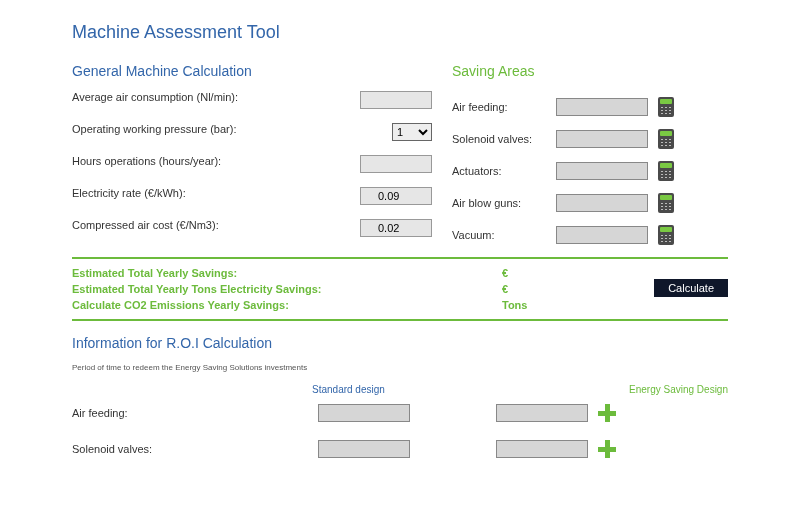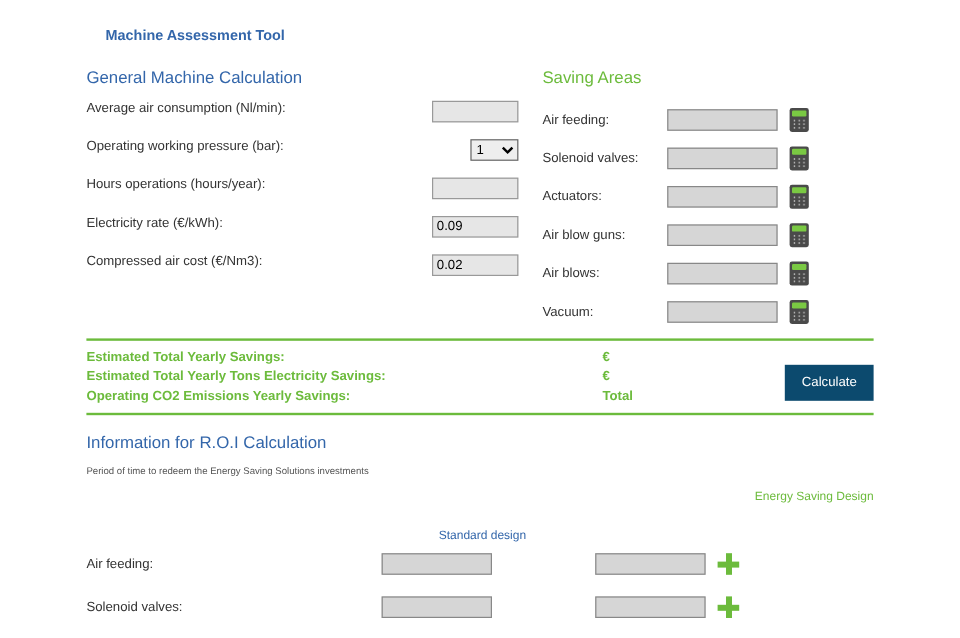--- a/index.html
+++ b/index.html
@@ -7,23 +7,23 @@
     margin: 0;
     font-family: Arial, Helvetica, sans-serif;
     font-size: 11px;
     color: #333;
     background: #fff;
     padding: 22px 72px 0 72px;
     width: 800px;
   }
   h1 {
     color: #3366aa;
-    font-size: 12px;
-    font-weight: bold;
-    margin: 0 0 20px 16px;
+    font-size: 18px;
+    font-weight: normal;
+    margin: 0 0 20px 0;
   }
   h2 {
     color: #3366aa;
     font-size: 14px;
     font-weight: normal;
     margin: 0 0 12px 0;
   }
   h2.green { color: #6cbb3c; }
   .top {
     display: flex;
@@ -39,21 +39,21 @@
   .lbl {
     flex: 1;
     color: #333;
   }
   input[type="text"] {
     width: 72px;
     height: 18px;
     border: 1px solid #999;
     background: #e6e6e6;
     font-size: 11px;
-    padding: 0 3px;
+    padding: 0 17px;
   }
   input.ro {
     width: 92px;
     background: #d6d6d6;
     border: 1px solid #888;
   }
   select {
     width: 40px;
     height: 18px;
     font-size: 11px;
@@ -102,40 +102,40 @@
   .summary {
     color: #6cbb3c;
     font-weight: bold;
     font-size: 11px;
     line-height: 16px;
     flex:1;
   }
   .summary .sline { display:flex; }
   .summary .slabel { width: 430px; }
   .btn {
-    background: #0c4a6e;
+    background: #0f172a;
     color: #fff;
     border: none;
     padding: 2px 14px;
     font-size: 11px;
     cursor: pointer;
-    height:30px;
+    height:18px;
     margin-top:14px;
   }
   .subnote {
     font-size: 8px;
     color: #555;
     margin: 2px 0 12px 0;
   }
   .roi-head {
     display:flex;
     font-size:10px;
   }
   .roi-head .c1 { width:240px; }
-  .roi-head .c2 { width:180px; color:#3366aa; text-align:center;margin-top:32px; }
+  .roi-head .c2 { width:180px; color:#3366aa; text-align:left; }
   .roi-head .c3 { flex:1; color:#6cbb3c; text-align:right; }
   .roi-row {
     display:flex;
     align-items:center;
     height:36px;
     gap:10px;
   }
   .roi-row .rl { width:236px; }
   .roi-row .gap { width:66px; }
   .plus {
@@ -201,47 +201,42 @@
       <span class="sa-lbl">Actuators:</span>
       <input class="ro" type="text" value="" style="">
       <div class="calc-icon"></div>
     </div>
     <div class="sa-row">
       <span class="sa-lbl">Air blow guns:</span>
       <input class="ro" type="text" value="" style="">
       <div class="calc-icon"></div>
     </div>
     <div class="sa-row">
-      <span class="sa-lbl">Air blows:</span>
-      <input class="ro" type="text" value="" style="">
-      <div class="calc-icon"></div>
-    </div>
-    <div class="sa-row">
       <span class="sa-lbl">Vacuum:</span>
       <input class="ro" type="text" value="" style="">
       <div class="calc-icon"></div>
     </div>
   </div>
 </div>
 
 <hr class="hr-green">
 
 <div class="summary-wrap">
   <div class="summary">
     <div class="sline">
       <span class="slabel">Estimated Total Yearly Savings:</span>
       <span>€</span>
     </div>
     <div class="sline">
       <span class="slabel">Estimated Total Yearly Tons Electricity Savings:</span>
       <span>€</span>
     </div>
     <div class="sline">
-      <span class="slabel">Operating CO2 Emissions Yearly Savings:</span>
-      <span>Total</span>
+      <span class="slabel">Calculate CO2 Emissions Yearly Savings:</span>
+      <span>Tons</span>
     </div>
   </div>
   <button class="btn">Calculate</button>
 </div>
 
 <hr class="hr-green">
 
 <div style="margin-top:14px;">
   <h2>Information for R.O.I Calculation</h2>
   <div class="subnote">Period of time to redeem the Energy Saving Solutions investments</div>

